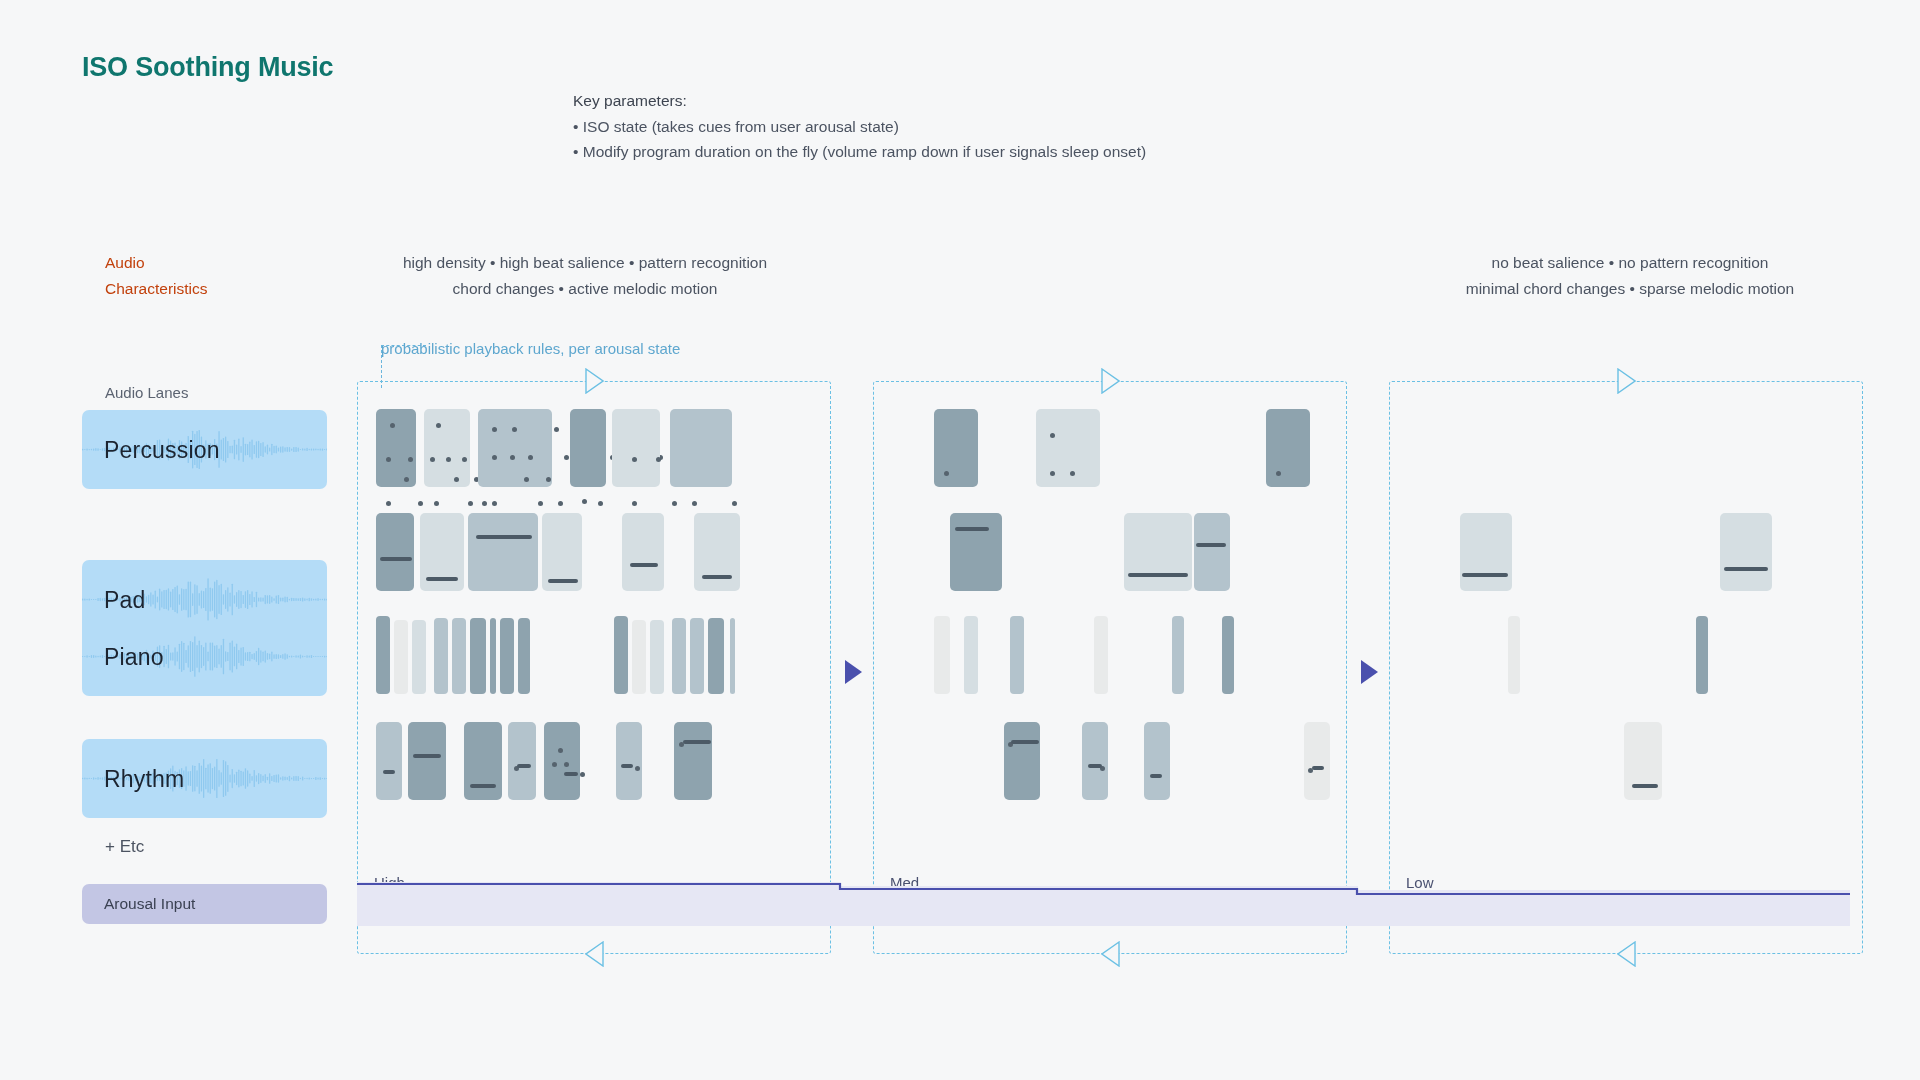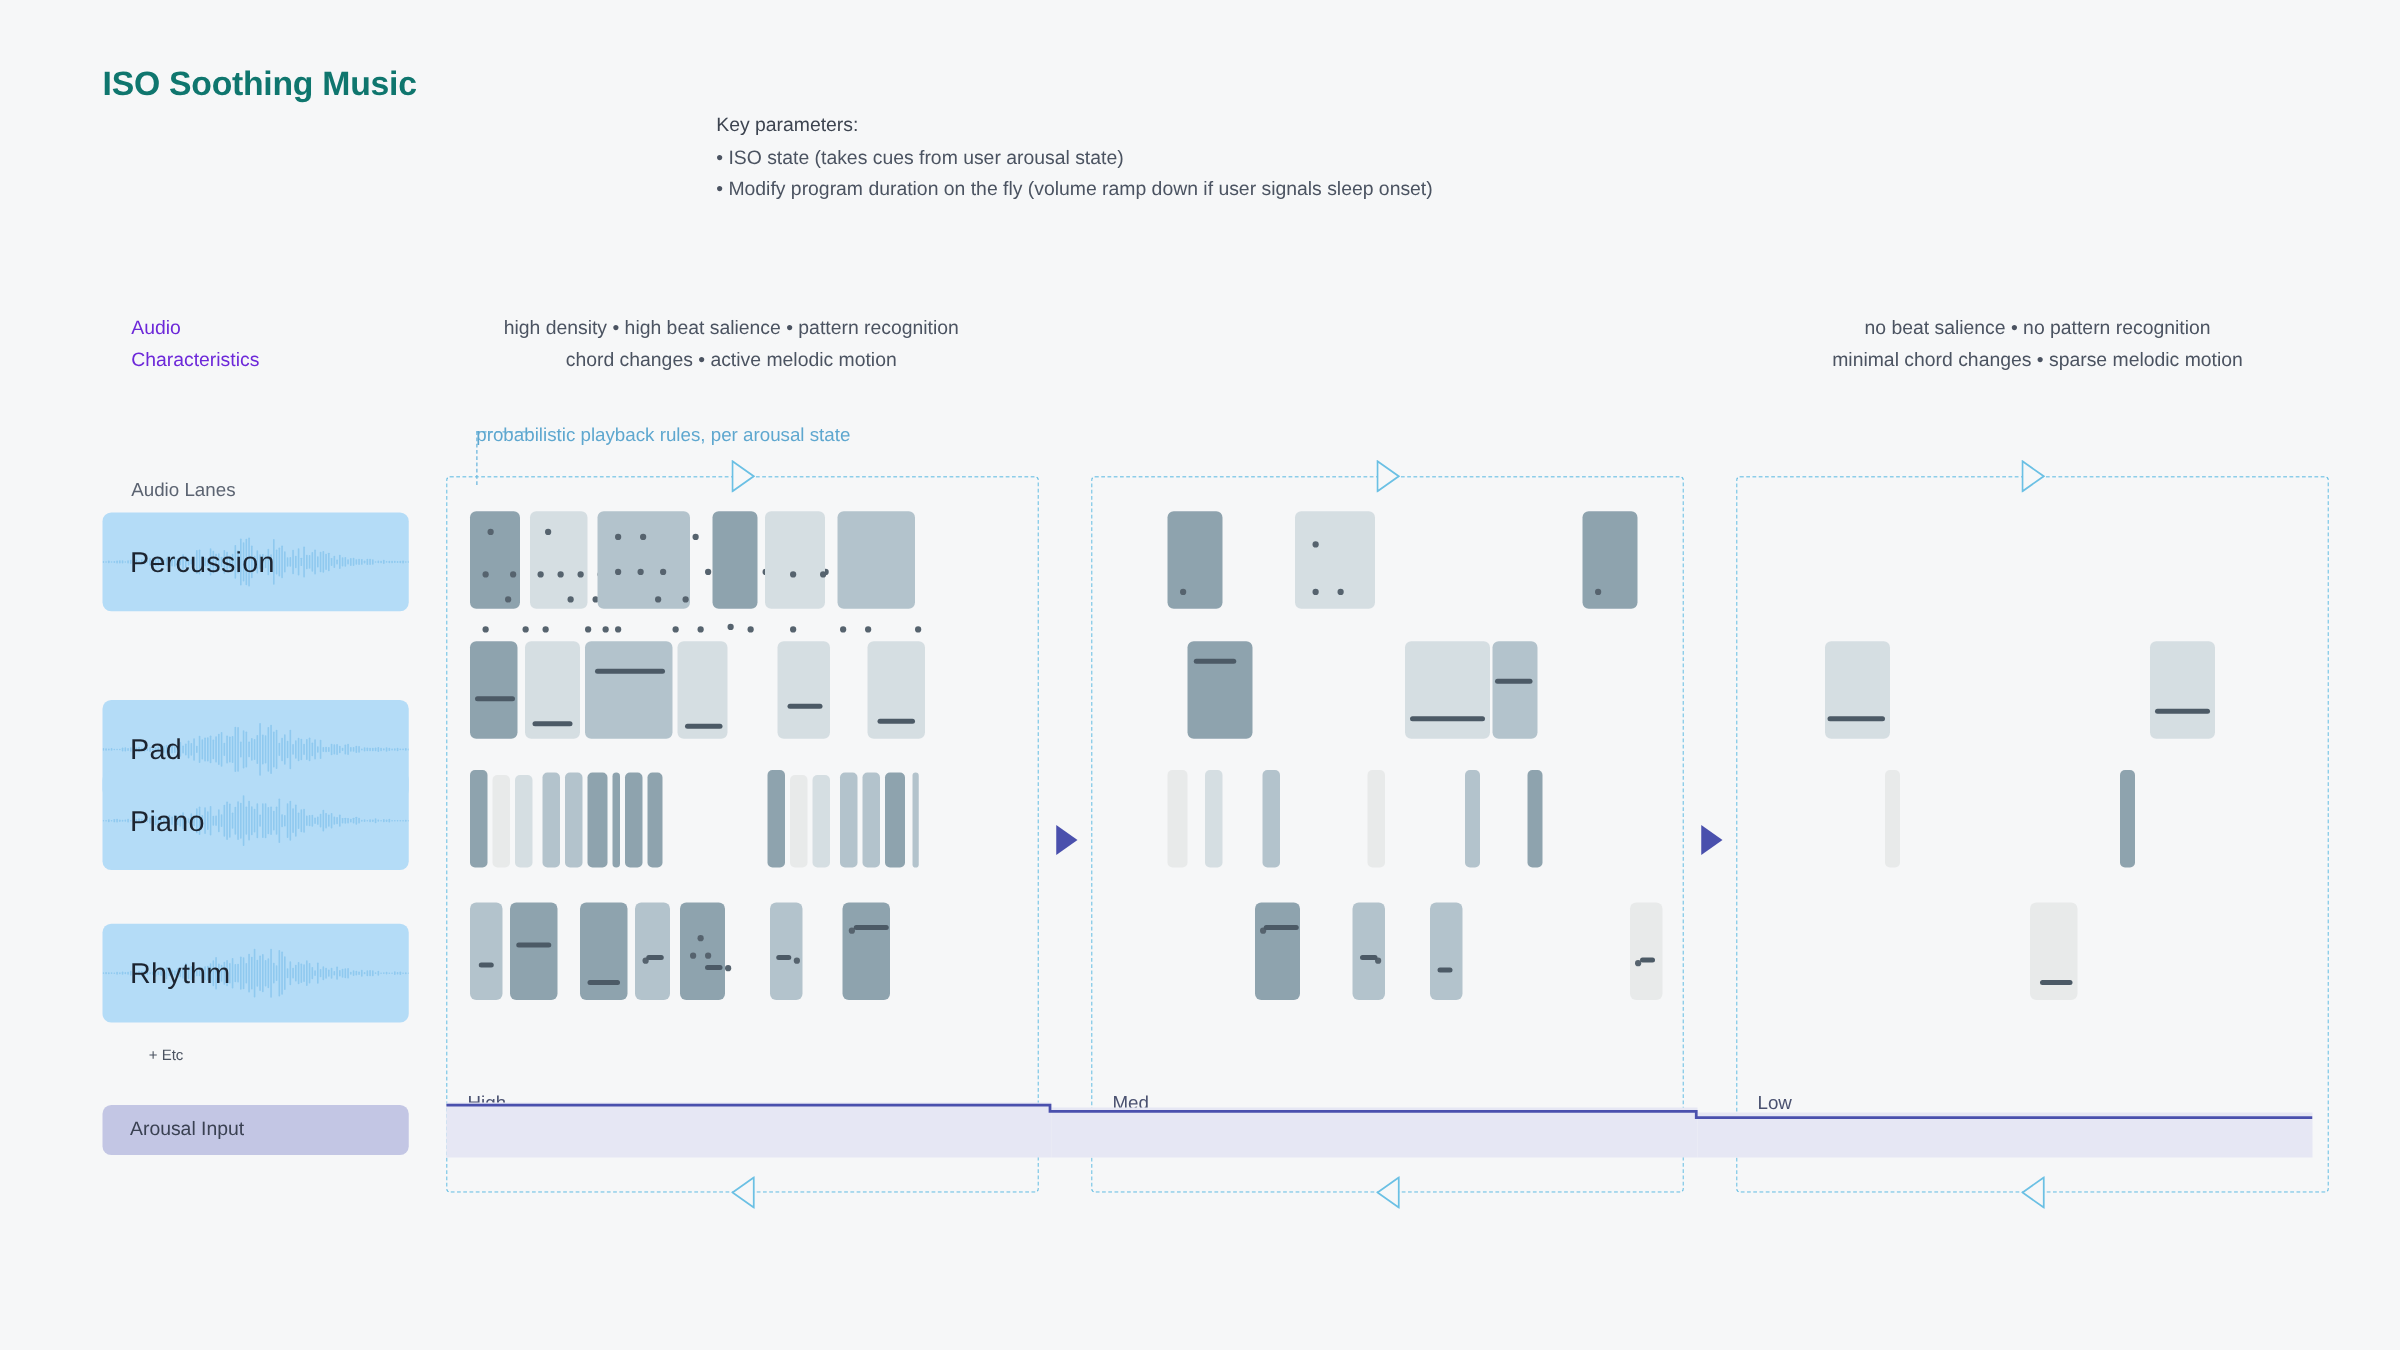--- a/index.html
+++ b/index.html
@@ -19,21 +19,21 @@
     font-size:27px;font-weight:bold;color:#0f766e;letter-spacing:-0.2px;
   }
   .bullets{position:absolute;font-size:15.5px;line-height:25.5px;color:#4b5361;}
   #left-bullets{left:80px;top:112px;}
   #right-bullets{left:573px;top:88px;}
   .bullets .hdr{color:#3d4450;}
 
   
   #chars-label{
     position:absolute;left:105px;top:250px;
-    font-size:15.5px;line-height:26px;color:#6d28d9;
+    font-size:15.5px;line-height:26px;color:#c2410c;
   }
   .chars-block{
     position:absolute;text-align:center;font-size:15.5px;line-height:26px;color:#4b5361;
   }
   #chars-high{left:330px;top:250px;width:510px;}
   #chars-low{left:1400px;top:250px;width:460px;}
 
   
   #callout{
     position:absolute;left:381px;top:340px;
@@ -53,21 +53,21 @@
     position:absolute;left:82px;width:245px;height:79px;
     background:#b4dcf7;border-radius:7px;overflow:hidden;
   }
   .lane-chip .lane-text{
     position:absolute;left:22px;top:50%;transform:translateY(-50%);
     font-size:23px;color:#1c2430;z-index:2;letter-spacing:0.2px;
   }
   .lane-chip svg{position:absolute;left:0;top:0;width:245px;height:79px;z-index:1;}
   #chip-0{top:410px;} #chip-1{top:514px;margin-top:46px;} #chip-2{top:617px;} #chip-3{top:723px;margin-top:16px;}
 
-  #etc-label{position:absolute;left:119px;top:837px;font-size:12px;color:#4b5361;}
+  #etc-label{position:absolute;left:105px;top:837px;font-size:17px;color:#4b5361;}
   #arousal-chip{
     position:absolute;left:82px;top:884px;width:245px;height:40px;
     background:#c3c6e4;border-radius:7px;
   }
   #arousal-chip span{
     position:absolute;left:22px;top:50%;transform:translateY(-50%);
     font-size:15.5px;color:#3a4152;
   }
 
   

